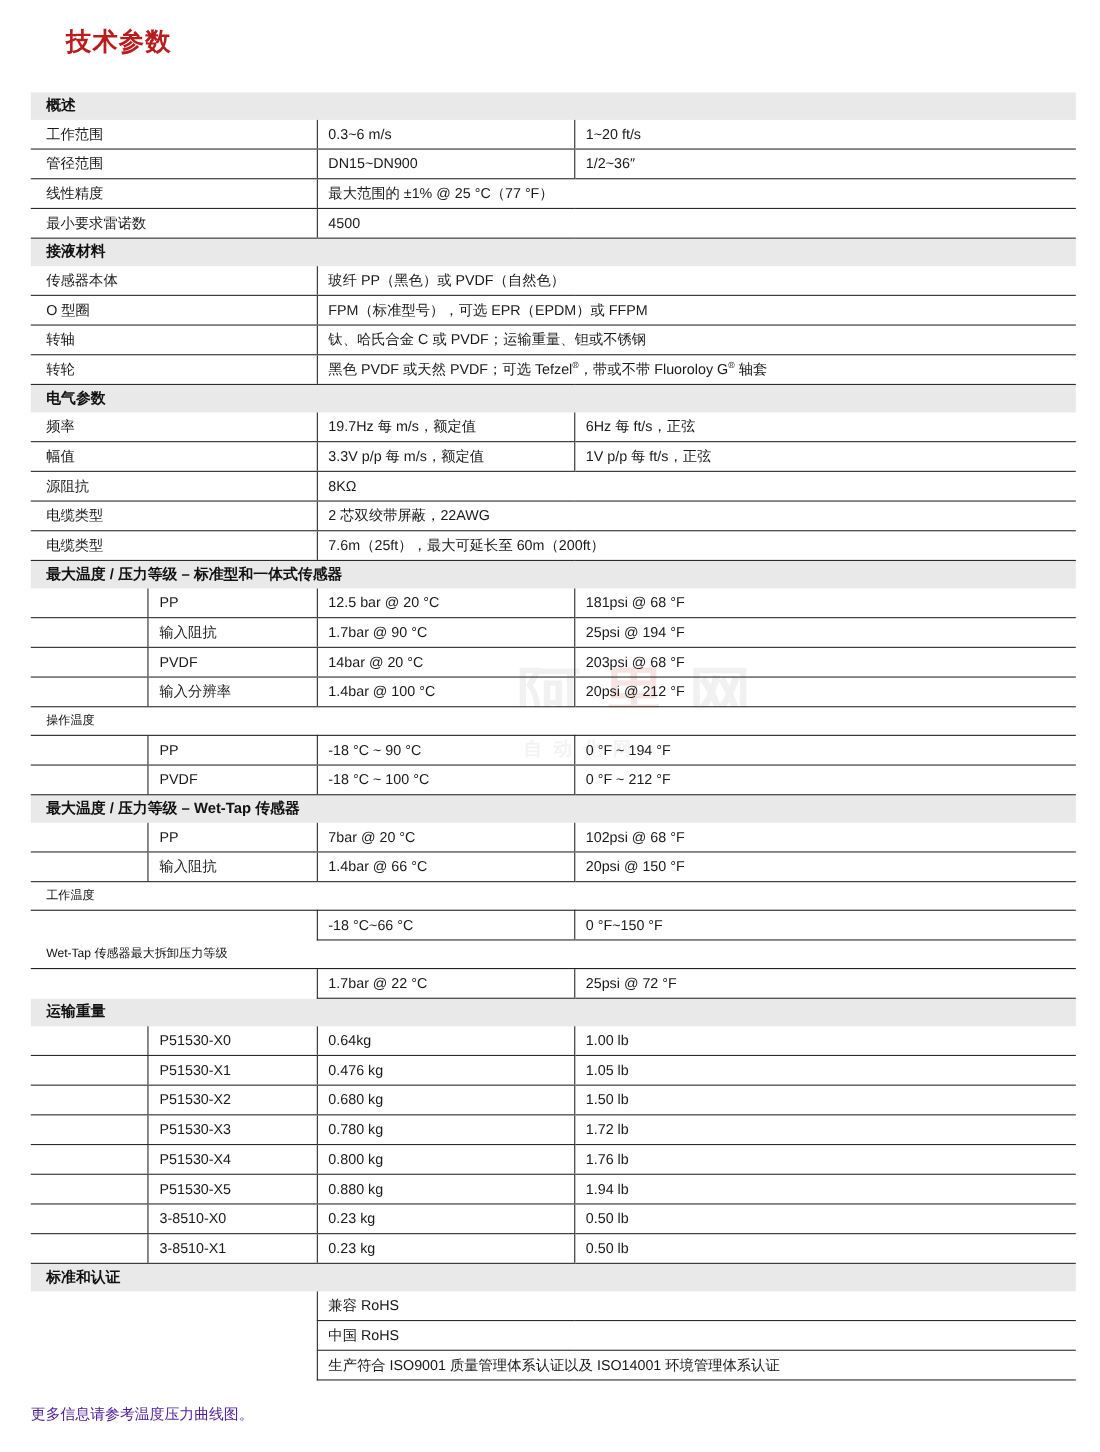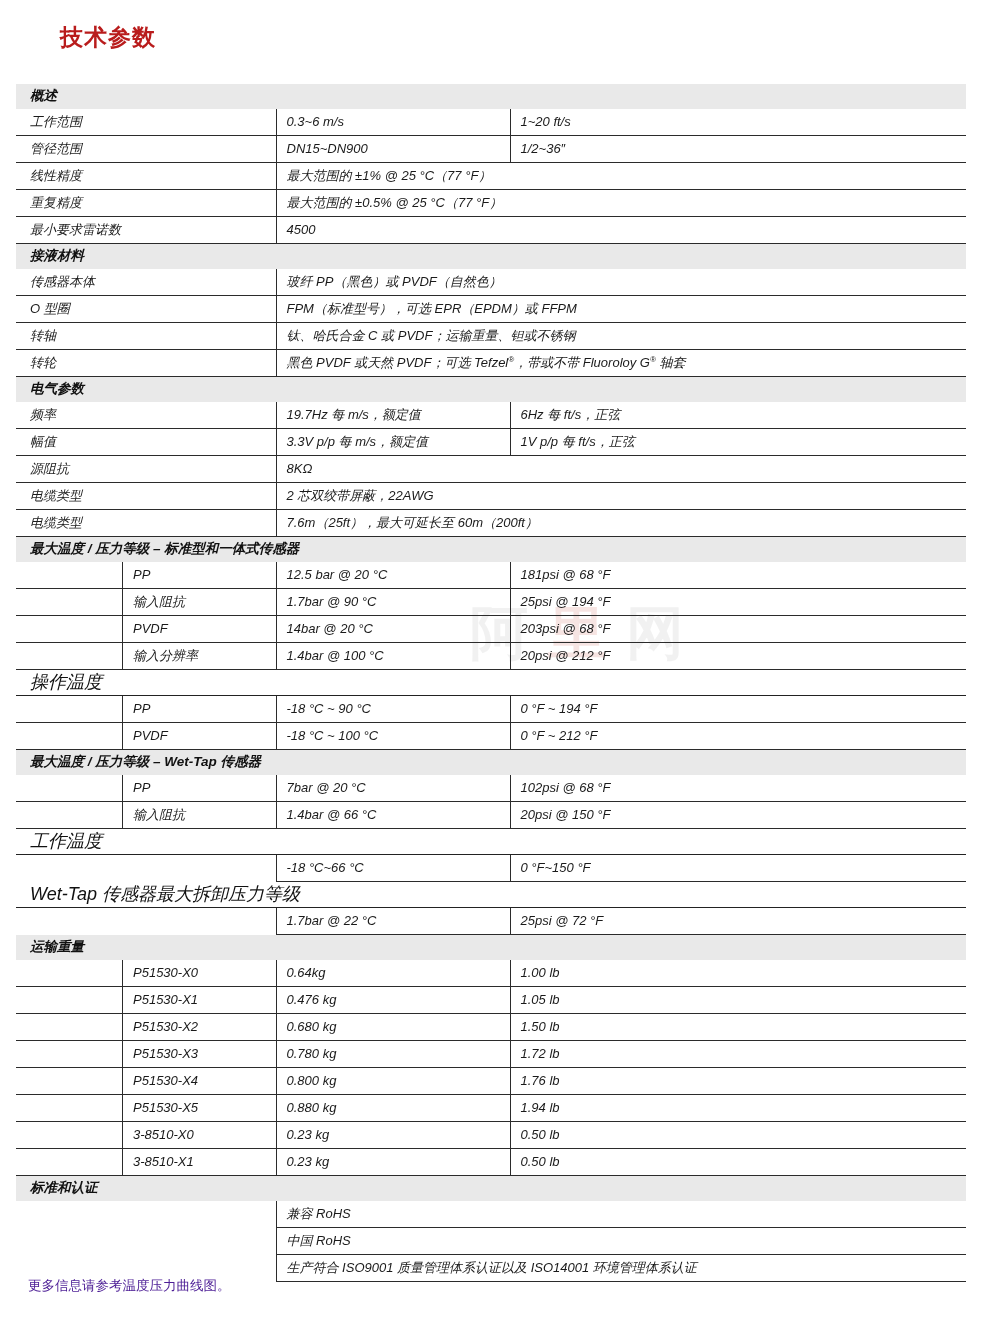--- a/index.html
+++ b/index.html
@@ -63,28 +63,27 @@
     font-size: 23px;
     font-weight: bold;
     letter-spacing: 1px;
     color: #b91c1c;
     margin-left: 32px;
   }
 
   
   .spec-table {
     position: absolute;
-    left: 16px;
+    left: 28px;
     top: 84px;
     width: 950px;
     border-collapse: collapse;
     table-layout: fixed;
     font-size: 13px;
     z-index: 2;
-    font-style: italic;
   }
   .spec-table td {
     padding: 0;
     vertical-align: middle;
     line-height: 1.25;
   }
 
   .c1 { width: 260px; }
   .c2 { width: 234px; }
   .c3 { width: 456px; }
@@ -94,21 +93,21 @@
     background: #e9e9e9;
     font-weight: bold;
     font-size: 13.5px;
     height: 25px;
     padding: 0 0 0 14px;
     color: #111;
   }
   
   tr.sub-head td {
     background: #ffffff;
-    font-size: 18px;
+    font-size: 11px;
     height: 25px;
     padding: 0 0 0 14px;
     color: #111;
     border-bottom: 1.6px solid #222;
   }
 
   
   tr.data-row td {
     height: 26px;
     border-bottom: 1.3px solid #2b2b2b;
@@ -190,24 +189,20 @@
         <tr class="data-row">
           <td class="k">管径范围</td>
           <td class="v">DN15~DN900</td>
           <td class="v">1/2~36″</td>
         </tr>
         <tr class="data-row">
           <td class="k">线性精度</td>
           <td class="v v-wide" colspan="2">最大范围的 ±1% @ 25 °C（77 °F）</td>
         </tr>
         <tr class="data-row">
-          <td class="k">重复精度</td>
-          <td class="v v-wide" colspan="2">最大范围的 ±0.5% @ 25 °C（77 °F）</td>
-        </tr>
-        <tr class="data-row">
           <td class="k">最小要求雷诺数</td>
           <td class="v v-wide" colspan="2">4500</td>
         </tr>
         <tr class="section-head">
           <td colspan="3">接液材料</td>
         </tr>
         <tr class="data-row">
           <td class="k">传感器本体</td>
           <td class="v v-wide" colspan="2">玻纤 PP（黑色）或 PVDF（自然色）</td>
         </tr>

